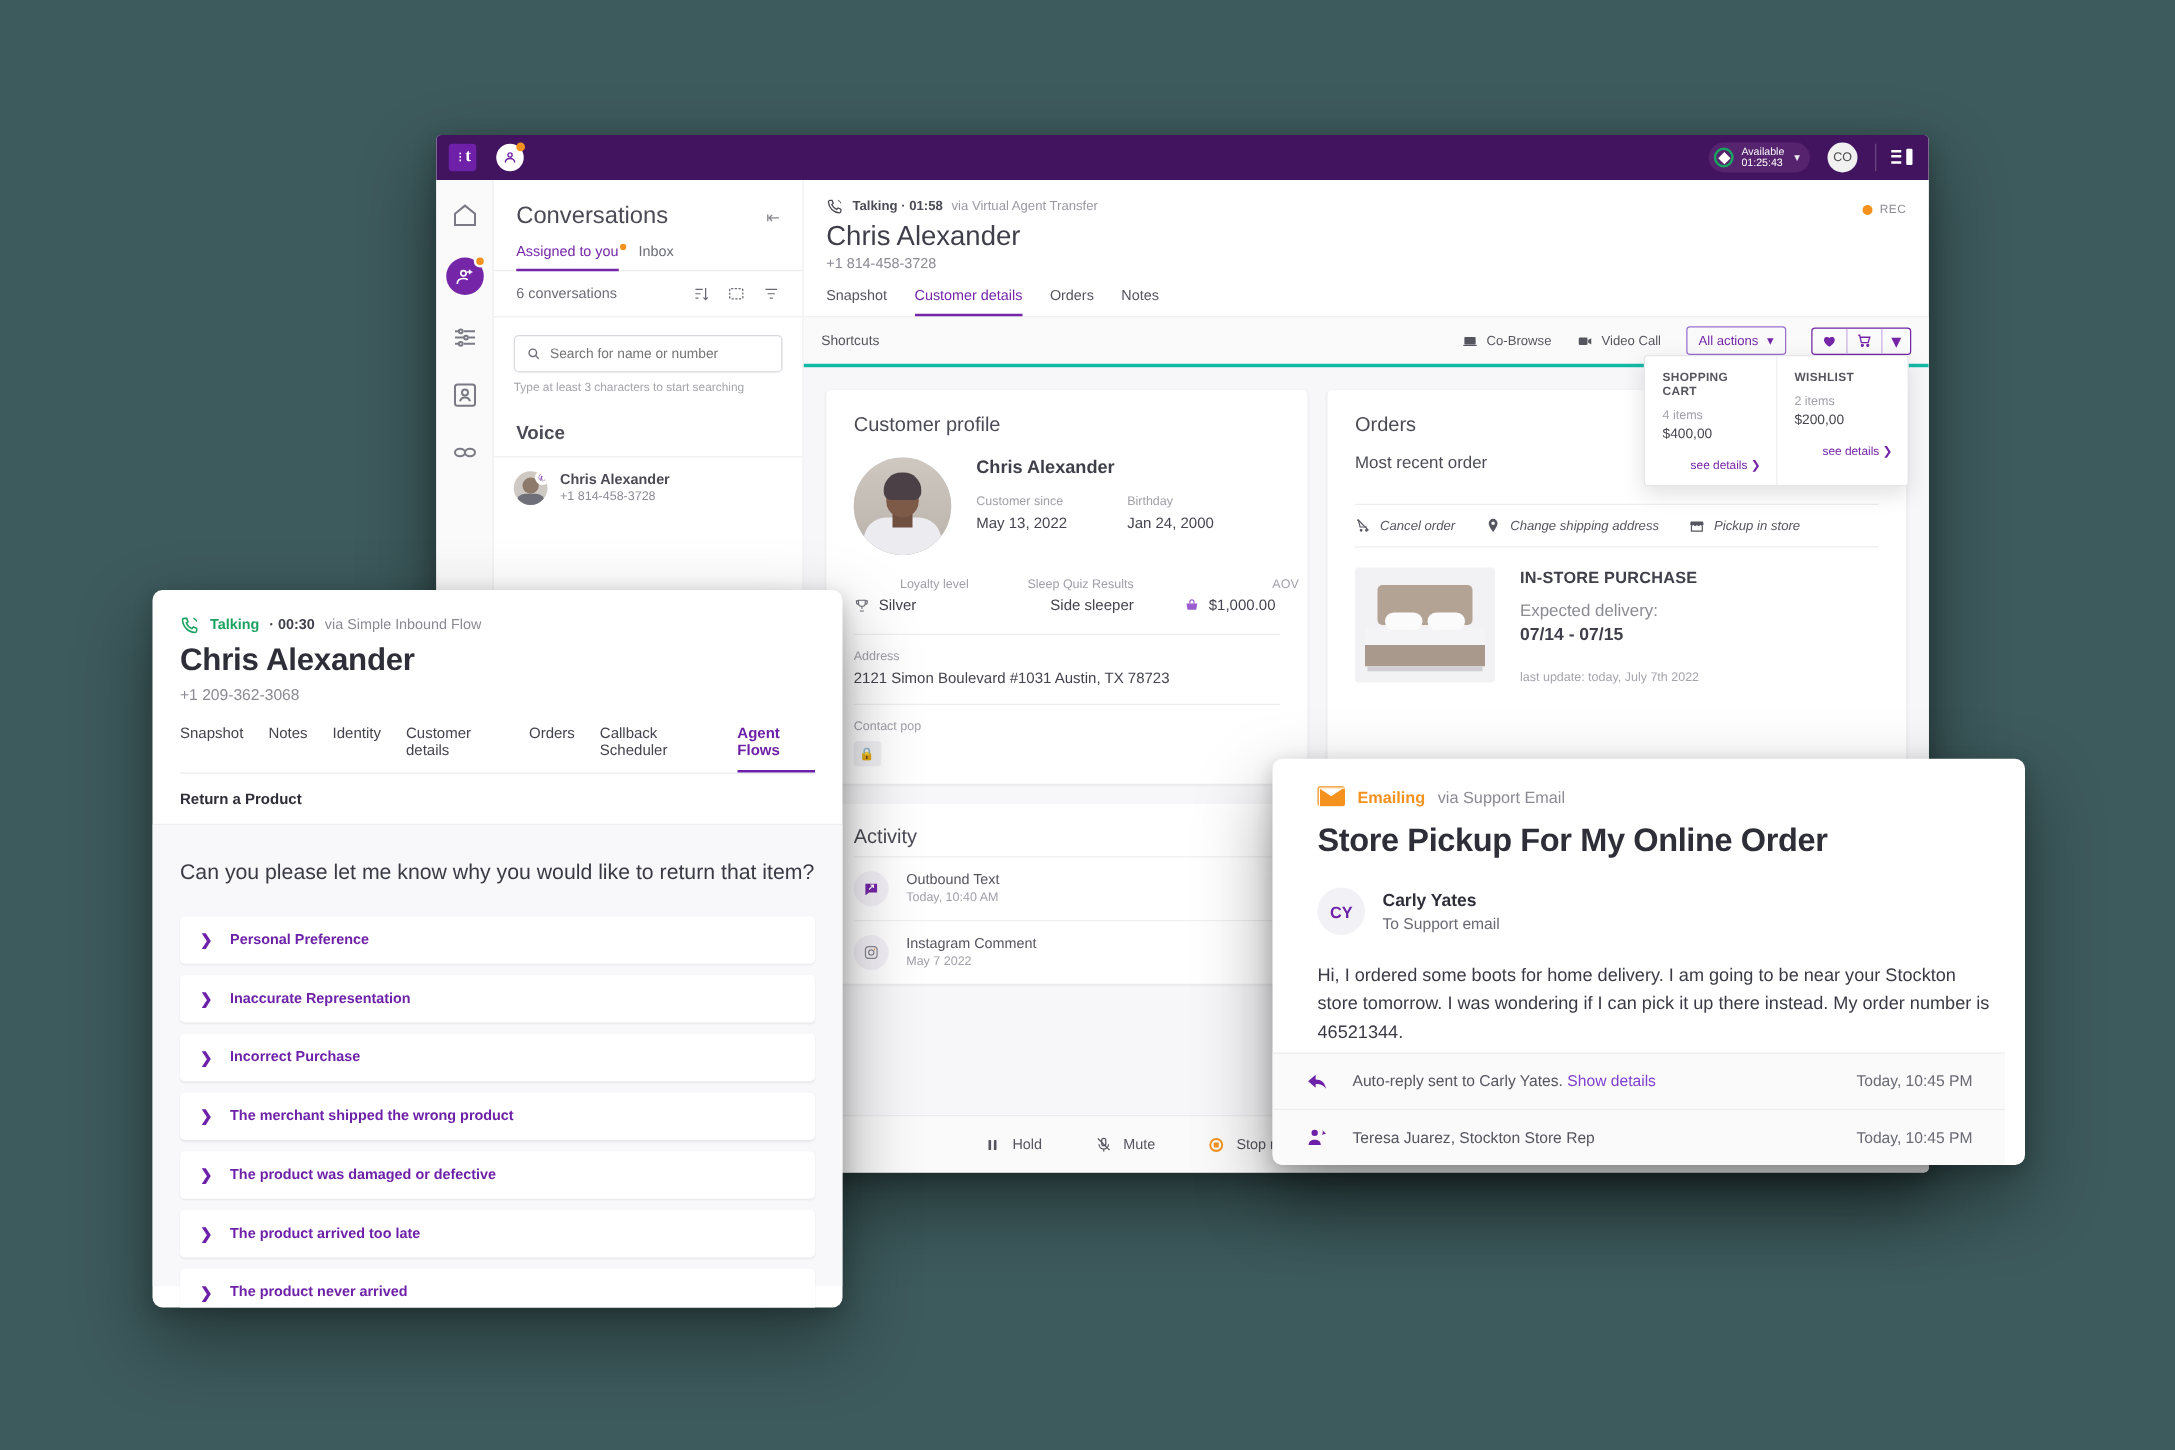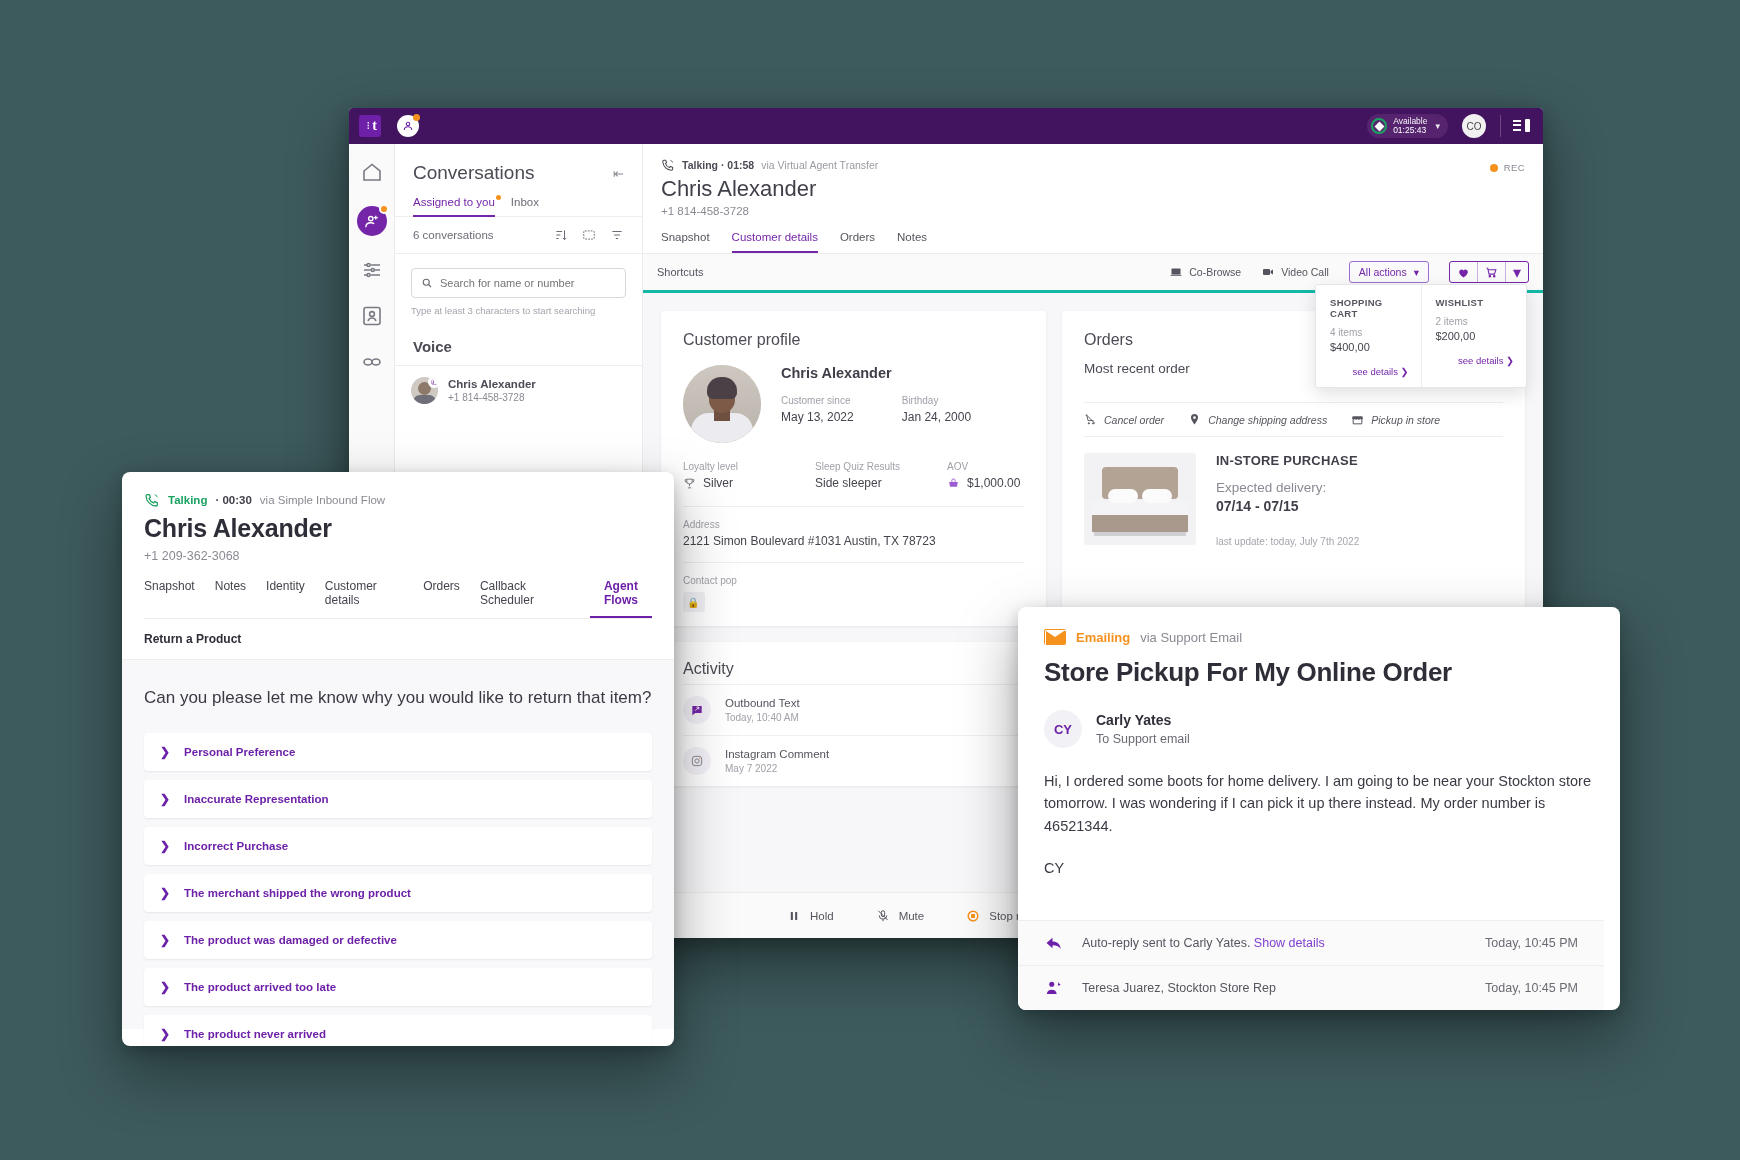--- a/index.html
+++ b/index.html
@@ -197,21 +197,21 @@
   .photo .bg{position:absolute;inset:0;background:linear-gradient(180deg,#cfc8c1,#b9b2ab);}
   .photo .hair{position:absolute;left:24px;top:12px;width:30px;height:22px;border-radius:14px 14px 6px 6px;background:#4a4046;}
   .photo .face{position:absolute;left:26px;top:18px;width:26px;height:30px;border-radius:13px;background:#7d5a48;}
   .photo .hood{position:absolute;left:8px;top:48px;width:62px;height:34px;border-radius:18px 18px 0 0;background:#ecebef;}
   .photo .neck{position:absolute;left:31px;top:44px;width:16px;height:12px;background:#6f4f40;}
   .profile-name { font-size: 14.5px; color:#3f3f4a; font-weight:700;}
   .mini-grid { display:flex; gap: 48px; margin-top: 14px;}
   .mini-lbl { font-size: 10px; color:#a0a0a9;}
   .mini-val { font-size: 12px; color:#44444e; margin-top: 4px;}
   .prof-row2 { display:flex; gap: 40px; margin-top: 18px; padding-bottom: 16px;}
-  .prof-row2 .col { min-width: 92px;}
+  .prof-row2 .col { min-width: 92px; text-align: right;}
   .prof-row2 .withic { display:flex; align-items:center; gap:7px; margin-top:4px;}
   .prof-row2 .withic svg { width:13px;height:13px;}
   .addr-sec { border-top:1px solid #eee; padding: 12px 0 14px 0;}
   .contact-sec { border-top:1px solid #eee; padding: 12px 0 14px 0;}
   .lock-chip {
     width: 22px;height:20px;border-radius:3px;background:#f1f0f4;margin-top:6px;
     display:flex;align-items:center;justify-content:center;color:#5a5a64;font-size:10px;
   }
   .card-orders { flex:1; padding: 20px 22px 0 22px; min-width:0;}
   .sub-title { font-size: 13.5px; color:#4b4b55; margin-top: 12px;}
@@ -268,38 +268,39 @@
   .flow-head { padding: 20px 22px 0 22px;}
   .flow-talk { display:flex; align-items:center; gap:8px;}
   .flow-talk svg { width:16px;height:16px;color:#1aa260;}
   .flow-status { font-size: 11.5px; color:#1aa260; font-weight:700;}
   .flow-dur { font-size: 11.5px; color:#3f3f4a; font-weight:700;}
   .flow-via { font-size: 11.5px; color:#8a8a93;}
   .flow-name { font-size: 25px; color:#2e2e38; font-weight:700; margin-top: 6px; letter-spacing:-.2px;}
   .flow-num { font-size: 12.5px; color:#8a8a93; margin-top: 6px;}
   .flow-tabs { display:flex; gap: 20px; margin-top: 16px; border-bottom:1px solid #ececec;}
   .ftab { font-size: 12px; color:#44444e; padding-bottom: 9px;}
-  .ftab.active { color:#6d21a8; font-weight:700; border-bottom: 2.5px solid #6d21a8; text-align: center;}
+  .ftab.active { color:#6d21a8; font-weight:700; border-bottom: 2.5px solid #6d21a8;}
   .flow-sub { padding: 13px 22px; font-size: 12px; color:#2e2e38; font-weight:700; border-bottom:1px solid #eee;}
   .flow-body { background:#f8f8fa; padding: 26px 22px 0 22px; height: calc(100% - 205px);}
   .flow-q { font-size: 17px; color:#3a3a45; line-height: 1.45; }
   .flow-opts { margin-top: 22px; display:flex; flex-direction:column; gap: 9px;}
   .flow-opt {
     background:#fff; border-radius:4px; box-shadow:0 1px 2px rgba(0,0,0,.07);
     padding: 12px 16px; display:flex; align-items:center; gap: 14px;
     font-size: 11.5px; color:#6d21a8; font-weight:700;
   }
   .flow-opt .arw { color:#6d21a8; font-size: 12px; font-weight:700;}
 
   
   .email-card {
-    position:absolute; left:1018px; top:607px; width: 602px; height: 403px;
+    position:absolute; left:1018px; top:607px; width: 602px; height: 325px;
     background:#fff; border-radius: 8px;
     box-shadow: 0 26px 60px rgba(0,0,0,.38), 0 5px 16px rgba(0,0,0,.2);
     overflow:hidden;
+    padding-left:10px;
   }
   .email-head { padding: 22px 26px 0 26px;}
   .em-line { display:flex; align-items:center; gap: 10px;}
   .em-ic { width:22px;height:16px;background:#f5921e;border-radius:2px;position:relative;overflow:hidden;}
   .em-ic:before{content:"";position:absolute;left:2px;top:2px;width:18px;height:12px;
     border-top:6px solid #fff;border-left:9px solid transparent;border-right:9px solid transparent;box-sizing:border-box;}
   .em-ic:after{content:"";position:absolute;left:1px;top:1px;width:20px;height:14px;border:1.6px solid #fff;border-radius:1px;}
   .em-status { font-size: 13px; color:#f5921e; font-weight:700;}
   .em-via { font-size: 13px; color:#8a8a93;}
   .em-title { font-size: 26px; color:#2e2e38; font-weight:700; margin-top: 12px; letter-spacing:-.3px;}

